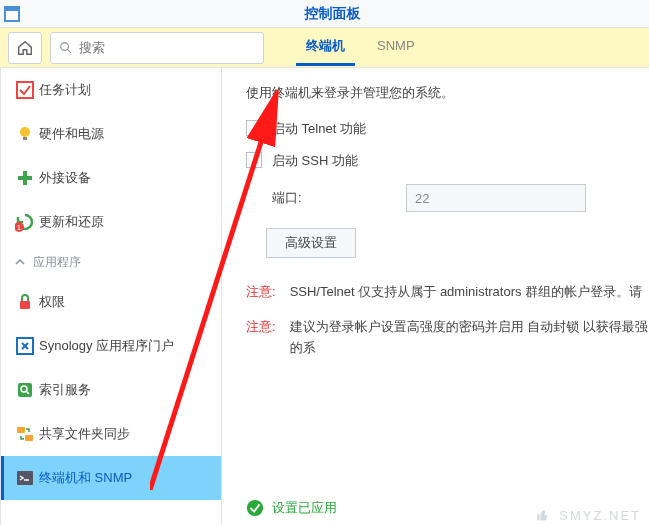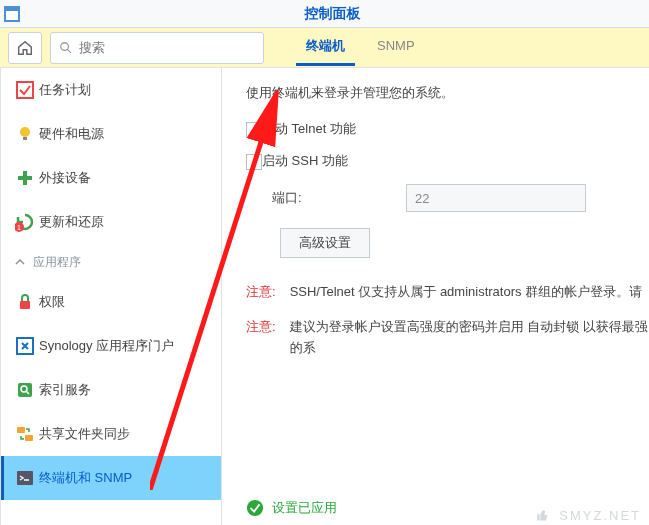--- a/index.html
+++ b/index.html
@@ -125,21 +125,21 @@
     cursor: pointer;
   }
   .ico { width: 20px; height: 20px; flex: 0 0 20px; }
   .main {
     flex: 1;
     position: relative;
     padding: 16px 0 0 24px;
     overflow: hidden;
   }
   .intro { color: #444; margin-bottom: 18px; }
-  .row { display: flex; align-items: flex-end; margin-bottom: 14px; }
+  .row { display: flex; align-items: flex-start; margin-bottom: 14px; gap: 10px; }
   .checkbox {
     width: 16px; height: 16px;
     border: 1px solid #b7bec5;
     background: #fff;
     display: inline-block;
   }
   .port-row { display: flex; align-items: center; margin-bottom: 16px; }
   .port-label { width: 160px; padding-left: 26px; color: #444; }
   .port-input {
     width: 180px; height: 28px;
@@ -153,21 +153,21 @@
   .adv-btn {
     display: inline-flex;
     align-items: center;
     justify-content: center;
     height: 30px;
     padding: 0 18px;
     border: 1px solid #c6ccd2;
     background: #f5f7f9;
     color: #444;
     cursor: pointer;
-    margin-left: 34px;
+    margin-left: 20px;
     margin-bottom: 24px;
   }
   .note-row { display: flex; gap: 14px; margin-bottom: 14px; line-height: 1.6; }
   .note-label { color: #d33; flex: 0 0 auto; }
   .note-link { color: #404040; }
   .applied {
     position: absolute;
     left: 24px;
     bottom: 12px;
     display: flex;

